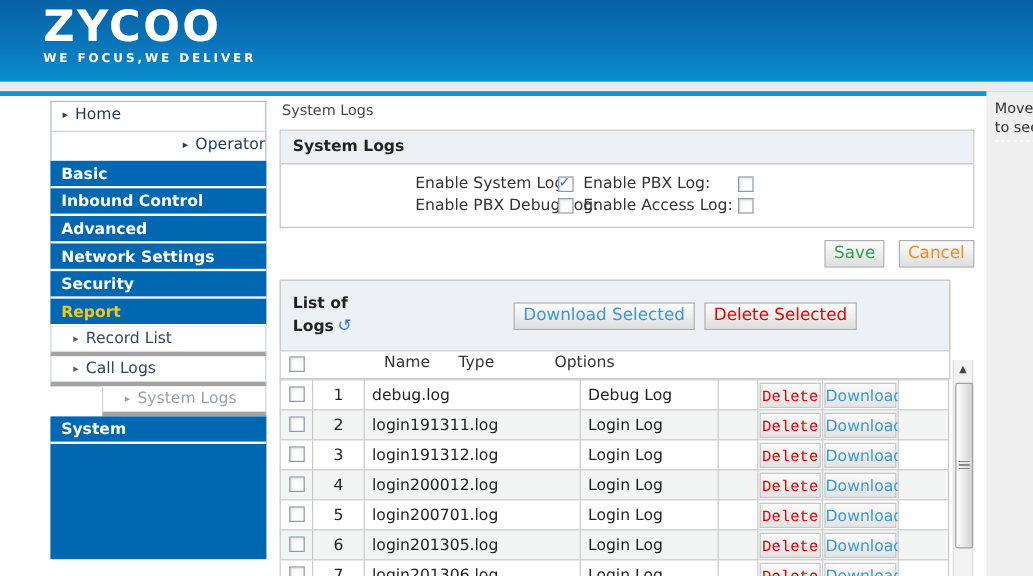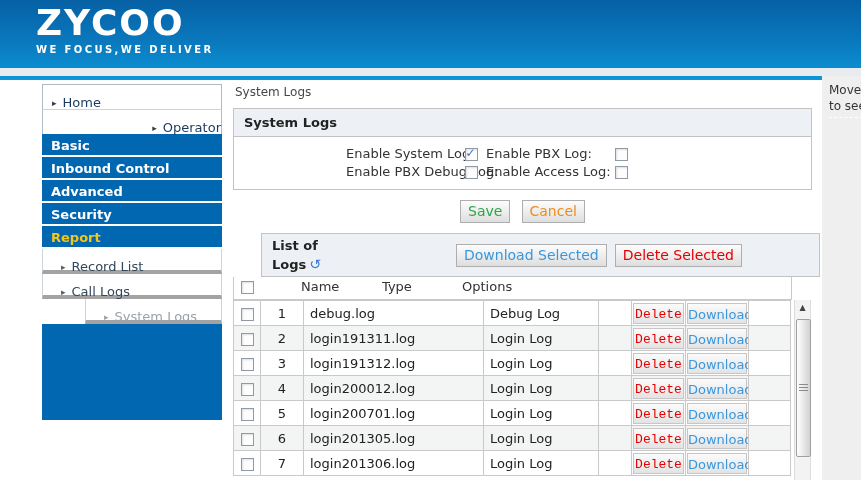--- a/index.html
+++ b/index.html
@@ -12,21 +12,21 @@
   
   .topbar{position:absolute;left:0;top:0;width:861px;height:80px;
     background:linear-gradient(180deg,#0660a4 0%,#0a7abf 55%,#0d96d9 100%);}
   .logo{position:absolute;left:36px;top:3px;color:#fff;}
   .logo-text{font-size:36px;font-weight:900;letter-spacing:2px;line-height:40px;}
   .tagline{font-size:10px;font-weight:700;letter-spacing:2.4px;margin-top:1px;}
   .strip{position:absolute;left:0;top:68px;width:861px;height:8px;background:#e9ecee;}
 
   
   .sidebar{position:absolute;left:42px;top:84px;width:180px;font-size:13px;}
-  .s-item{height:25px;line-height:36px;padding-left:9px;box-sizing:border-box;cursor:pointer;}
+  .s-item{height:25px;line-height:21px;padding-left:9px;box-sizing:border-box;cursor:pointer;}
   .wht{background:#fff;color:#1b3a5f;border-left:1px solid #aeb9c3;border-right:1px solid #aeb9c3;}
   .wht.first{border-top:1px solid #aeb9c3;}
   .wht.second{border-top:1px solid #ccd4da;text-align:right;}
   .blu{background:#0267b1;color:#fff;font-weight:700;height:23px;line-height:23px;border-bottom:2px solid #fff;}
   .blu.active{color:#f2c71d;}
   .sub{background:#fff;color:#33475a;padding-left:18px;
     border-left:1px solid #ccd4da;border-right:1px solid #ccd4da;border-bottom:4px solid #a3a3a3;}
   .sub.cur{color:#9aa2aa;margin-left:43px;}
   .arr{font-size:9px;margin-right:6px;vertical-align:1px;color:#2b3b4e;}
   .sub .arr{color:#55606b;}
@@ -41,39 +41,39 @@
   .p-body{padding:9px 0 10px 0;}
   .form-grid{display:grid;grid-template-columns:112px 26px 127px 20px;margin-left:112px;
     row-gap:3px;align-items:center;font-size:13px;color:#333;}
   .lab1{text-align:right;white-space:nowrap;}
   .lab2{text-align:left;white-space:nowrap;padding-left:2px;}
   .cbwrap{text-align:center;}
   .cb{display:inline-block;width:13px;height:13px;box-sizing:border-box;border:1px solid #8f9aa4;
     background:#fdfdfd;box-shadow:inset 1px 1px 2px rgba(0,0,0,.12);position:relative;vertical-align:middle;cursor:pointer;}
   .cb.checked::after{content:"✓";position:absolute;left:0px;top:-3px;font-size:12px;font-weight:700;color:#3f68c5;}
 
-  .save-row{text-align:center;margin:10px 0 10px 0;}
+  .save-row{text-align:right;margin:10px 0 10px 0;}
   .btn{display:inline-block;border:1px solid #aeaeae;background:linear-gradient(180deg,#fdfdfd,#dedede);
     padding:2px 7px 3px 7px;font-size:14px;cursor:pointer;font-family:inherit;}
   .btn.save{color:#2ca648;}
   .btn.cancel{color:#ef8b1d;margin-left:6px;}
   .btn.dlsel{color:#3a97dd;}
   .btn.delsel{color:#e60000;margin-left:3px;}
 
-  .band{border:1px solid #c3c3c3;background:#edf1f6;width:559px;height:44px;box-sizing:border-box;
-    display:flex;align-items:center;margin-left:28px;}
+  .band{border:1px solid #c3c3c3;background:#edf1f6;width:559px;height:60px;box-sizing:border-box;
+    display:flex;align-items:center;}
   .band-title{font-weight:700;font-size:13px;color:#222;line-height:19px;padding-left:10px;width:150px;box-sizing:border-box;}
   .refresh{color:#3a7ad9;font-weight:400;font-size:14px;margin-left:3px;cursor:pointer;}
   .band-btns{margin-left:44px;white-space:nowrap;}
 
   
   .thead{position:relative;width:557px;height:22px;border:1px solid #c9c9c9;border-top:none;background:#fff;
     font-size:13px;color:#333;box-sizing:content-box;}
   .thead .cb{position:absolute;left:7px;top:4px;}
-  .th-name{position:absolute;left:67px;top:2px;}
+  .th-name{position:absolute;left:86px;top:2px;}
   .th-type{position:absolute;left:148px;top:2px;}
   .th-opts{position:absolute;left:228px;top:2px;}
 
   table.logs{border-collapse:collapse;width:557px;table-layout:fixed;font-size:13px;color:#222;}
   table.logs td{border:1px solid #c9c9c9;height:25px;padding:0;box-sizing:border-box;overflow:hidden;}
   table.logs tr:nth-child(even) td{background:#f3f4f4;}
   .c-cb{text-align:center;}
   .c-num{text-align:center;}
   .c-name,.c-type{padding-left:6px !important;}
   .cell-btn{display:block;margin:1px;height:21px;line-height:21px;text-align:center;
@@ -110,31 +110,33 @@
 <div class="sidebar">
   <div class="s-item wht first">
     <span class="arr">▸</span><span>Home</span>
   </div>
   <div class="s-item wht second">
     <span class="arr">▸</span><span>Operator</span>
   </div>
   <div class="s-item blu"><span>Basic</span></div>
   <div class="s-item blu"><span>Inbound Control</span></div>
   <div class="s-item blu"><span>Advanced</span></div>
+  <div class="s-item blu"><span>Network Settings</span></div>
   <div class="s-item blu"><span>Security</span></div>
   <div class="s-item blu active"><span>Report</span></div>
   <div class="s-item sub">
     <span class="arr">▸</span><span>Record List</span>
   </div>
   <div class="s-item sub">
     <span class="arr">▸</span><span>Call Logs</span>
   </div>
   <div class="s-item sub cur">
     <span class="arr">▸</span><span>System Logs</span>
   </div>
+  <div class="s-item blu"><span>System</span></div>
   <div class="blue-fill"></div>
 </div>
 
 <div class="main">
   <div class="crumb">System Logs</div>
 
   <div class="panel">
     <div class="p-head">System Logs</div>
     <div class="p-body">
       <div class="form-grid">

